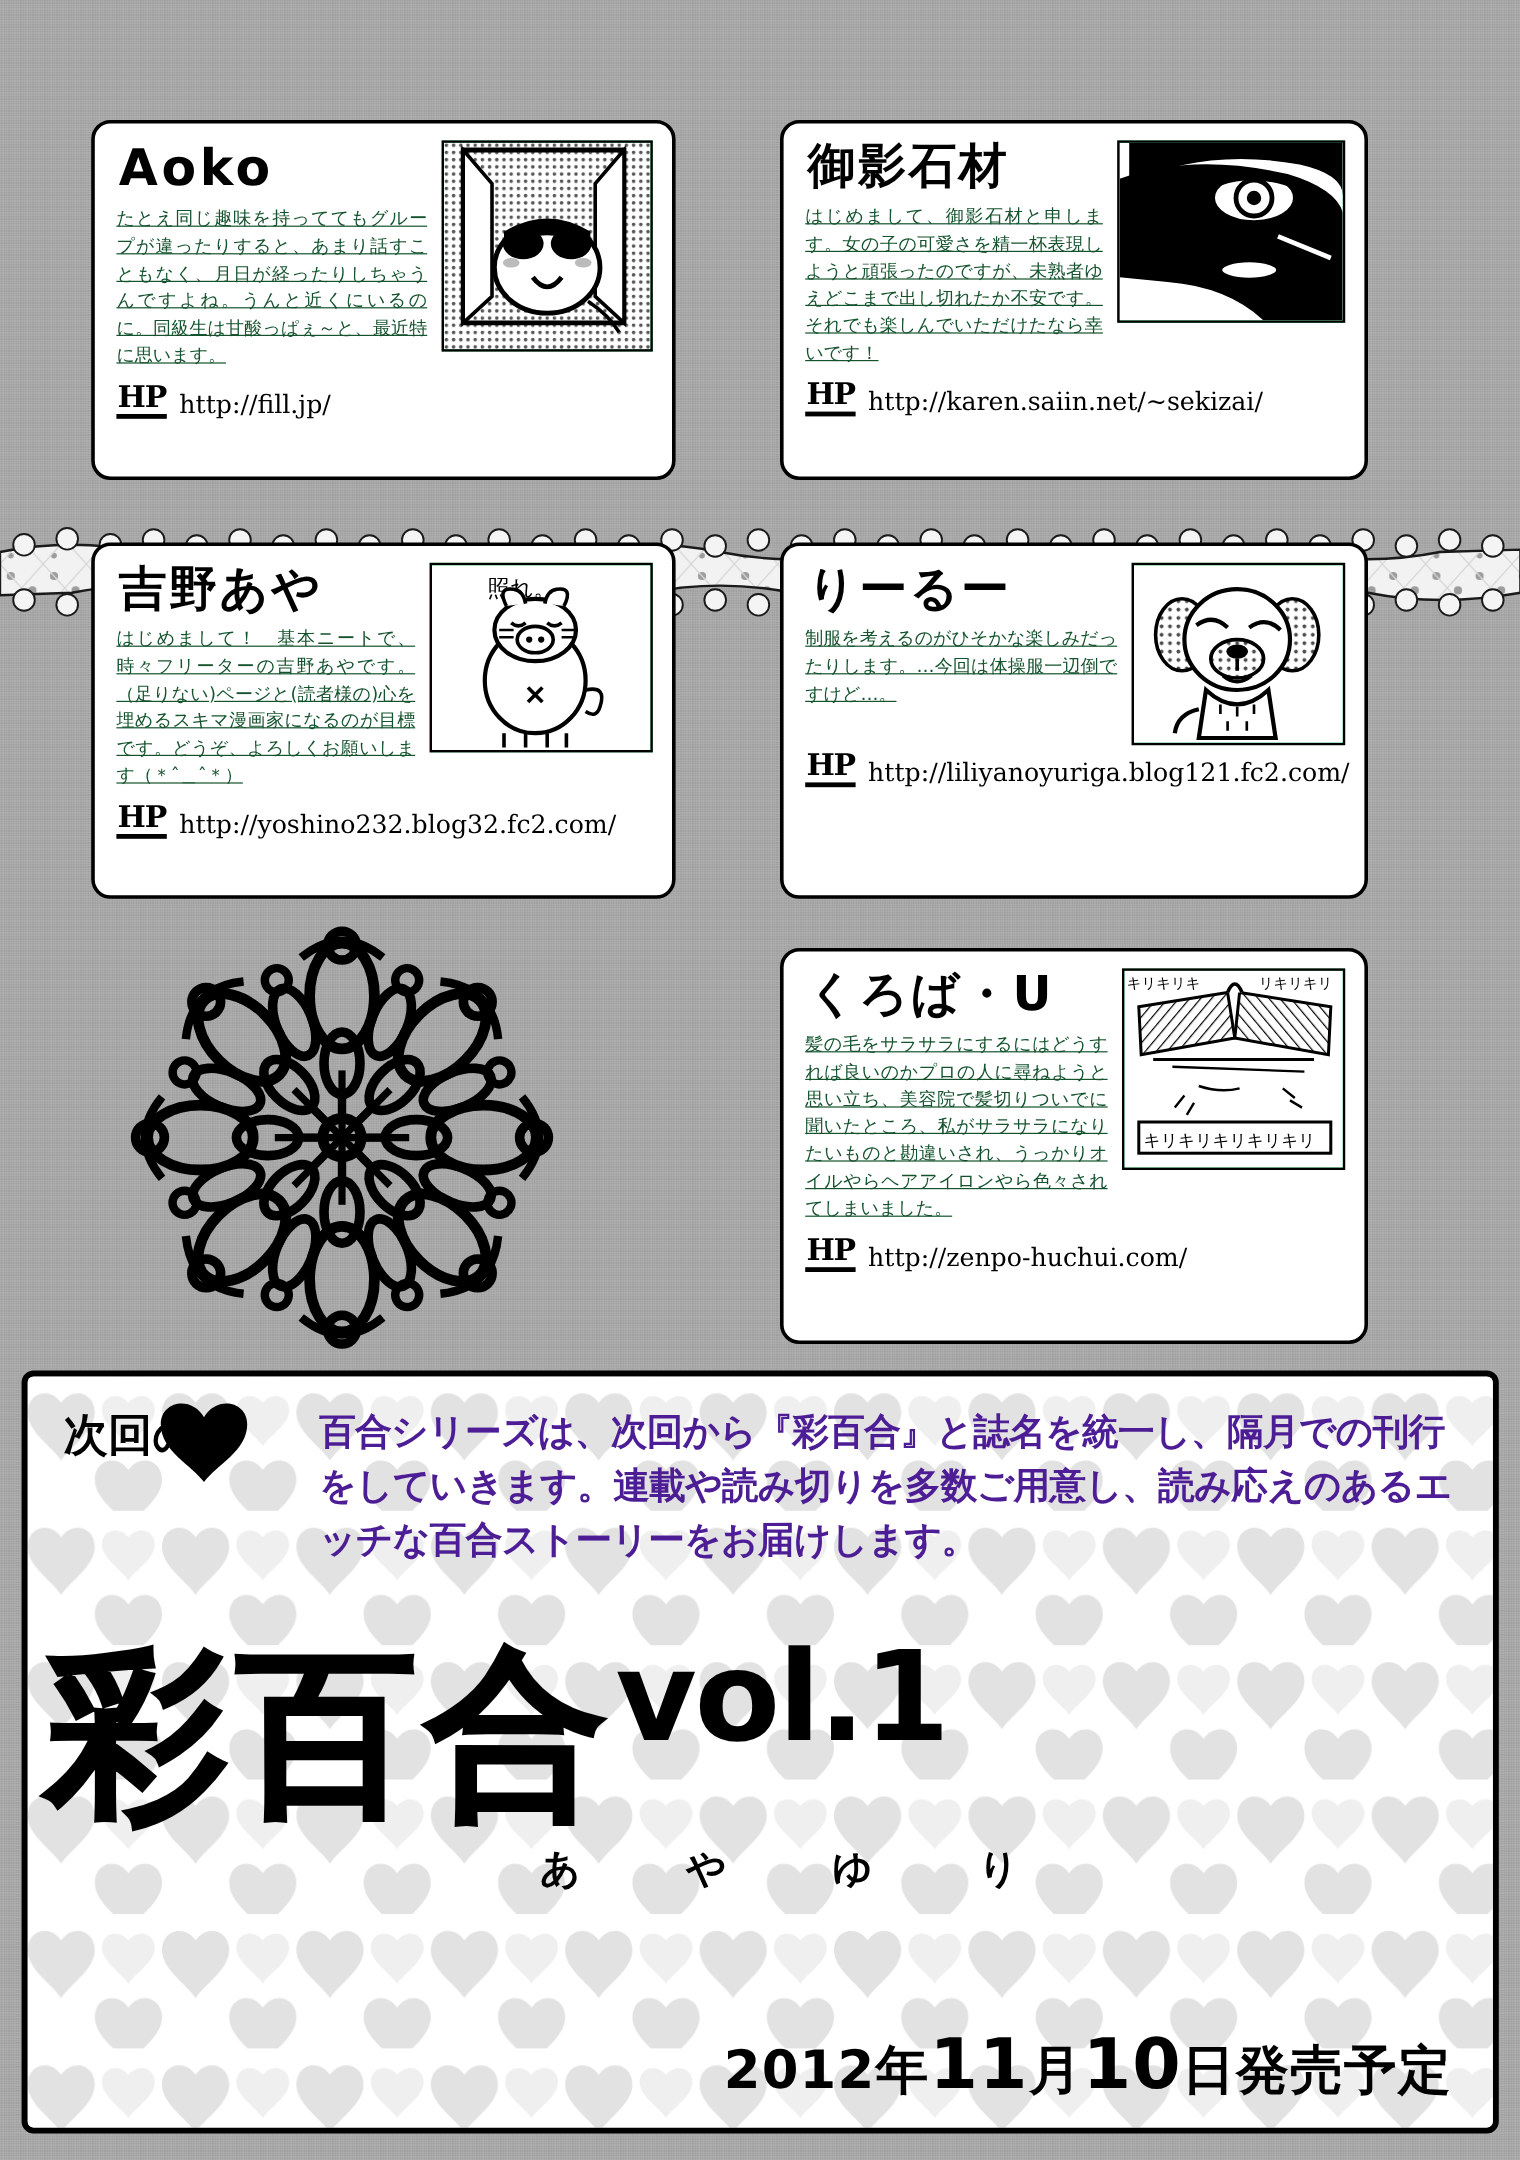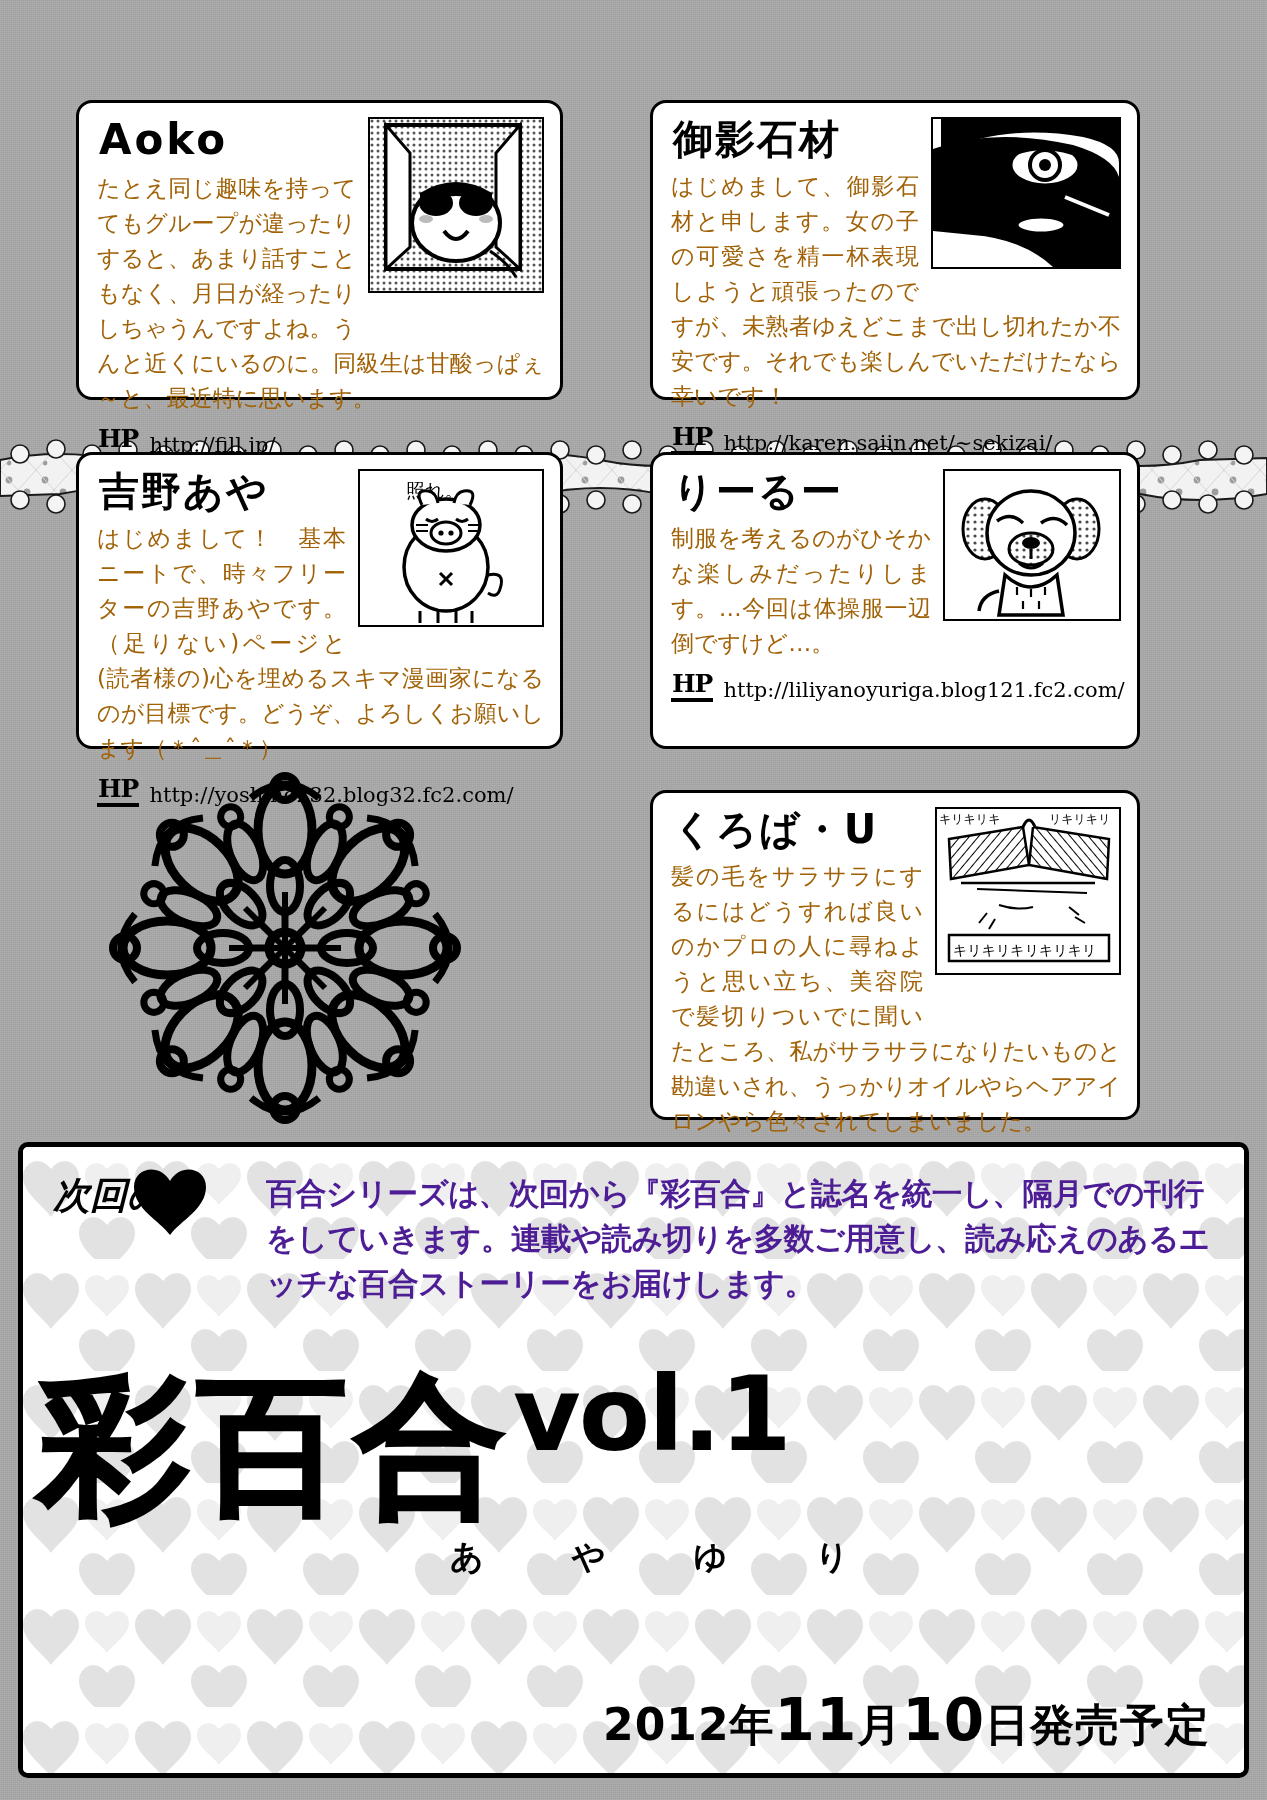--- a/index.html
+++ b/index.html
@@ -60,31 +60,32 @@
     letter-spacing: 2px;
     color: #000;
     margin: 2px 0 10px 2px;
   }
   .card-name.latin {
     font-size: 42px;
     letter-spacing: 3px;
   }
 
   .card-body {
-    font-size: 23px;
+    font-size: 15px;
     line-height: 1.52;
-    color: #a16207;
+    color: #14532d;
     text-align: justify;
+    text-decoration: underline;
   }
 
   .thumb {
     float: right;
     border: 2.5px solid #000;
     background: #86efac;
-    margin: 0 0 24px 12px;
+    margin: 0 0 4px 12px;
     position: relative;
     overflow: hidden;
     box-sizing: border-box;
     text-align: right;
   }
 
   .hp-row {
     display: flex;
     align-items: flex-end;
     gap: 10px;
@@ -151,21 +152,20 @@
   .promo-tag {
     position: absolute;
     left: 30px;
     top: 26px;
     width: 200px;
     font-family: "DejaVu Sans", sans-serif;
     font-weight: bold;
     font-size: 37px;
     line-height: 1.25;
     color: #000;
-    font-style: italic;
   }
   .promo-tag .tag-line { display: block; }
   .promo-heart-deco {
     position: absolute;
     left: 105px;
     top: 12px;
     width: 84px;
     height: 78px;
     z-index: -1;
   }

